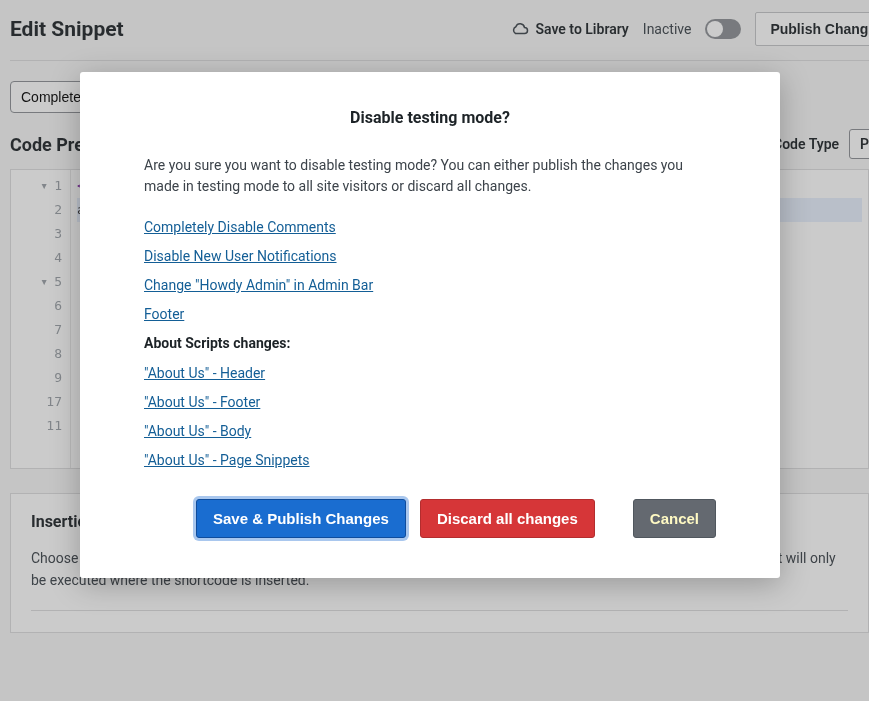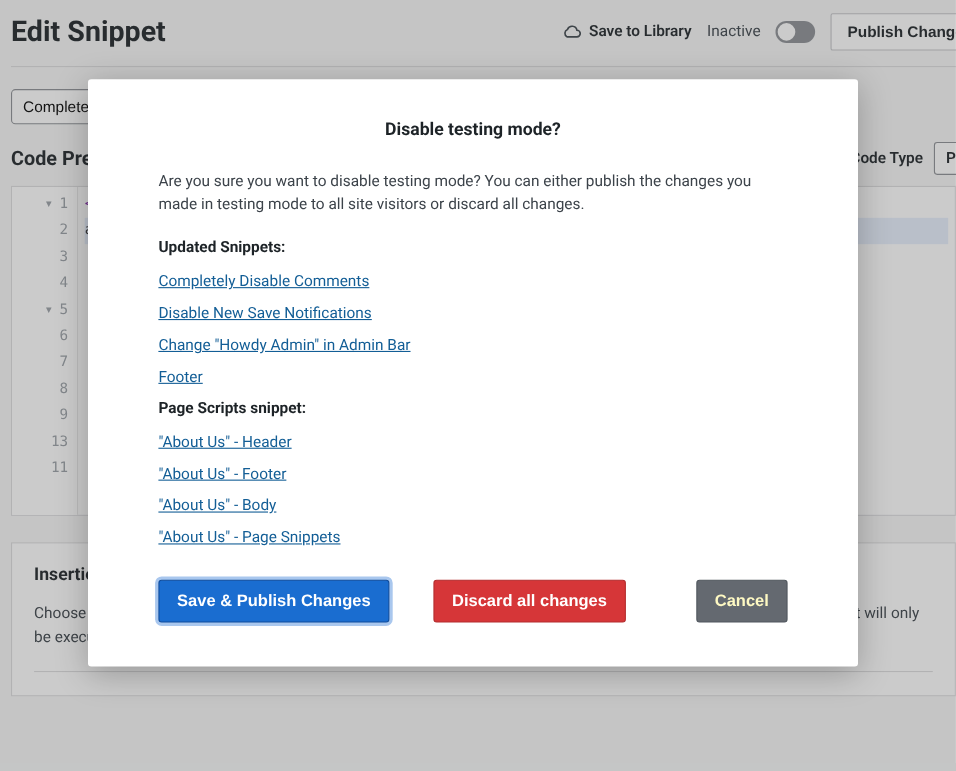--- a/index.html
+++ b/index.html
@@ -22,21 +22,21 @@
       filter: none;
     }
     .page-header {
       display: flex;
       align-items: center;
       justify-content: space-between;
       padding: 0 0 14px 0;
       border-bottom: 1px solid #dcdcde;
     }
     .page-title {
-      font-size: 26px;
+      font-size: 21px;
       font-weight: 700;
       color: #1d2327;
     }
     .header-right {
       display: flex;
       align-items: center;
       gap: 14px;
       padding-right: 0;
     }
     .save-lib {
@@ -138,21 +138,21 @@
       font-size:14px; font-weight:700; color:#1d2327;
       margin: 12px 0 12px 0;
     }
     .link-list { list-style:none; }
     .link-list li { margin: 0 0 10px 0; }
     .link-list a {
       color:#135e96; text-decoration: underline; font-size:14px;
     }
 
     .modal-actions {
-      display:flex; justify-content:space-between; gap:14px;
+      display:flex; justify-content:flex-end; gap:14px;
       margin-top: 30px;
     }
     .btn {
       border-radius:3px; font-size:15px; font-weight:600;
       padding: 10px 16px; cursor:pointer; border:1px solid transparent;
     }
     .btn-primary {
       background:#1a6dd0; color:#fff; border-color:#0f4c9c;
       box-shadow: 0 0 0 3px #a9c7ee;
     }
@@ -203,21 +203,21 @@
     <div class="gutter">
       <div><span class="tri">▾</span><span>1</span></div>
       <div><span>2</span></div>
       <div><span>3</span></div>
       <div><span>4</span></div>
       <div><span class="tri">▾</span><span>5</span></div>
       <div><span>6</span></div>
       <div><span>7</span></div>
       <div><span>8</span></div>
       <div><span>9</span></div>
-      <div><span>13</span></div>
+      <div><span>17</span></div>
       <div><span>11</span></div>
     </div>
     <div class="codebody">
       <div><span class="tag">&lt;?</span></div>
       <span class="line-hl"><span>add_action</span></span>
     </div>
   </div>
 
   <div class="insertion-panel">
     <div class="insertion-title">Insertion</div>
@@ -227,32 +227,31 @@
 
 </div>
 
 <div class="overlay">
   <div class="overlay-back"></div>
 
   <div class="modal">
     <h2>Disable testing mode?</h2>
     <p class="desc">Are you sure you want to disable testing mode? You can either publish the changes you made in testing mode to all site visitors or discard all changes.</p>
 
-    <div class="sec-title">Updated Snippets:</div>
     <ul class="link-list">
       <li><a href="#">Completely Disable Comments</a></li>
-      <li><a href="#">Disable New Save Notifications</a></li>
+      <li><a href="#">Disable New User Notifications</a></li>
       <li><a href="#">Change "Howdy Admin" in Admin Bar</a></li>
     </ul>
 
     <ul class="link-list">
       <li><a href="#">Footer</a></li>
     </ul>
 
-    <div class="sec-title">Page Scripts snippet:</div>
+    <div class="sec-title">About Scripts changes:</div>
     <ul class="link-list">
       <li><a href="#">"About Us" - Header</a></li>
       <li><a href="#">"About Us" - Footer</a></li>
       <li><a href="#">"About Us" - Body</a></li>
       <li><a href="#">"About Us" - Page Snippets</a></li>
     </ul>
 
     <div class="modal-actions">
       <button class="btn btn-primary">Save &amp; Publish Changes</button>
       <button class="btn btn-danger">Discard all changes</button>

